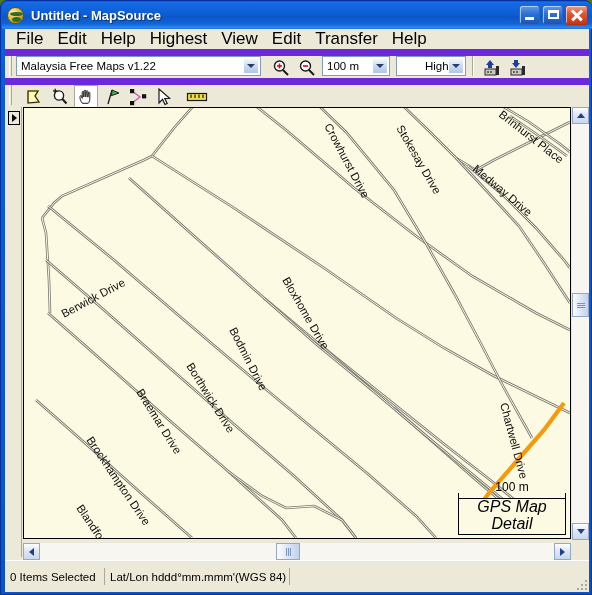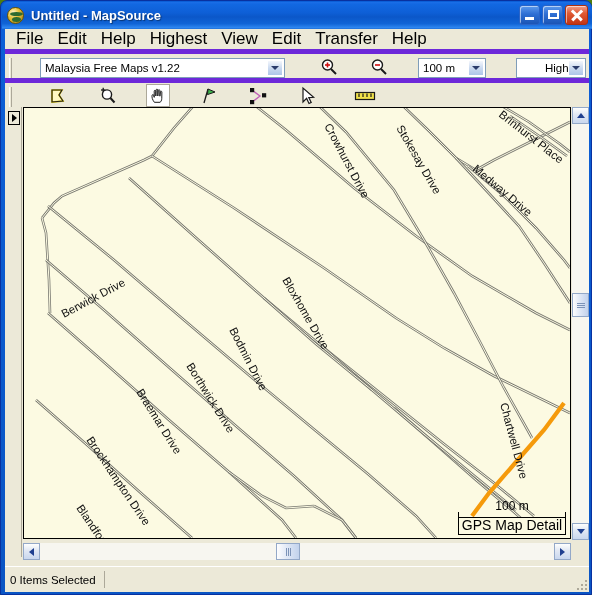--- a/index.html
+++ b/index.html
@@ -109,24 +109,23 @@
   }
   .menubar .mi {
     padding: 2px 7px 3px 7px;
     white-space: nowrap;
   }
 
   
   .toolbar-row {
     height: 29px;
     background: #ECE9D8;
-    display: flex; align-items: flex-end;
-    border-top: 5px solid #6d28d9;
+    display: flex; align-items: flex-start;
+    border-top: 7px solid #6d28d9;
     padding-left: 2px;
-    gap: 24px;
   }
   .grip {
     width: 3px; height: 20px;
     border-left: 1px solid #FFFFFF;
     border-right: 1px solid #ACA899;
     margin: 0 4px 0 2px;
     flex: none;
   }
   .sep-v {
     width: 2px; height: 20px;
@@ -224,22 +223,23 @@
     border-left: 1px solid #000;
     border-right: 1px solid #000;
     border-bottom: 1px solid #000;
     margin: 0 0 0 0;
   }
   .scalebox .lbl {
     display: block;
     background: #FCFAE2;
     border: 1px solid #000;
     border-top: none;
-    font-size: 14px;
+    font-size: 16px;
     padding: 0 2px 1px 2px;
+    font-style: italic;
   }
 
   
   .vscroll {
     position: absolute; right: 0; top: 0;
     width: 17px; height: 433px;
     background: #F1EFE2;
   }
   .hscroll {
     position: absolute; left: 18px; bottom: 14px;
@@ -290,21 +290,21 @@
     gap: 1px;
   }
   .sb-thumb .rib {
     width: 1px; height: 8px; background: #7C93B8;
   }
   .sb-thumb.h .rib { height: 8px; }
 
   
   .statusbar {
     position: absolute; left: 0; bottom: 0;
-    width: 584px; height: 26px;
+    width: 584px; height: 32px;
     background: #ECE9D8;
     display: flex; align-items: center;
     font-size: 11.5px; color: #000;
     border-top: 1px solid #FFFFFF;
   }
   .sb-cell {
     height: 17px;
     display: flex; align-items: center;
     padding-left: 5px;
     border-right: 1px solid #ACA899;
@@ -616,20 +616,21 @@
               <i class="rib"></i>
           </div>
           <div class="sbbtn hb" style="right:0; top:0;">
             <i class="sb-arrow-right"></i>
           </div>
         </div>
       </div>
 
       <div class="statusbar">
         <div class="sb-cell c1">0 Items Selected</div>
+        <div class="sb-cell c2">Lat/Lon hddd°mm.mmm'(WGS 84)</div>
         <div class="sb-cell c3"></div>
         <div class="resizer">
           <i style="right:0;bottom:0;"></i>
           <i style="right:4px;bottom:0;"></i>
           <i style="right:8px;bottom:0;"></i>
           <i style="right:0;bottom:4px;"></i>
           <i style="right:4px;bottom:4px;"></i>
           <i style="right:0;bottom:8px;"></i>
         </div>
       </div>

